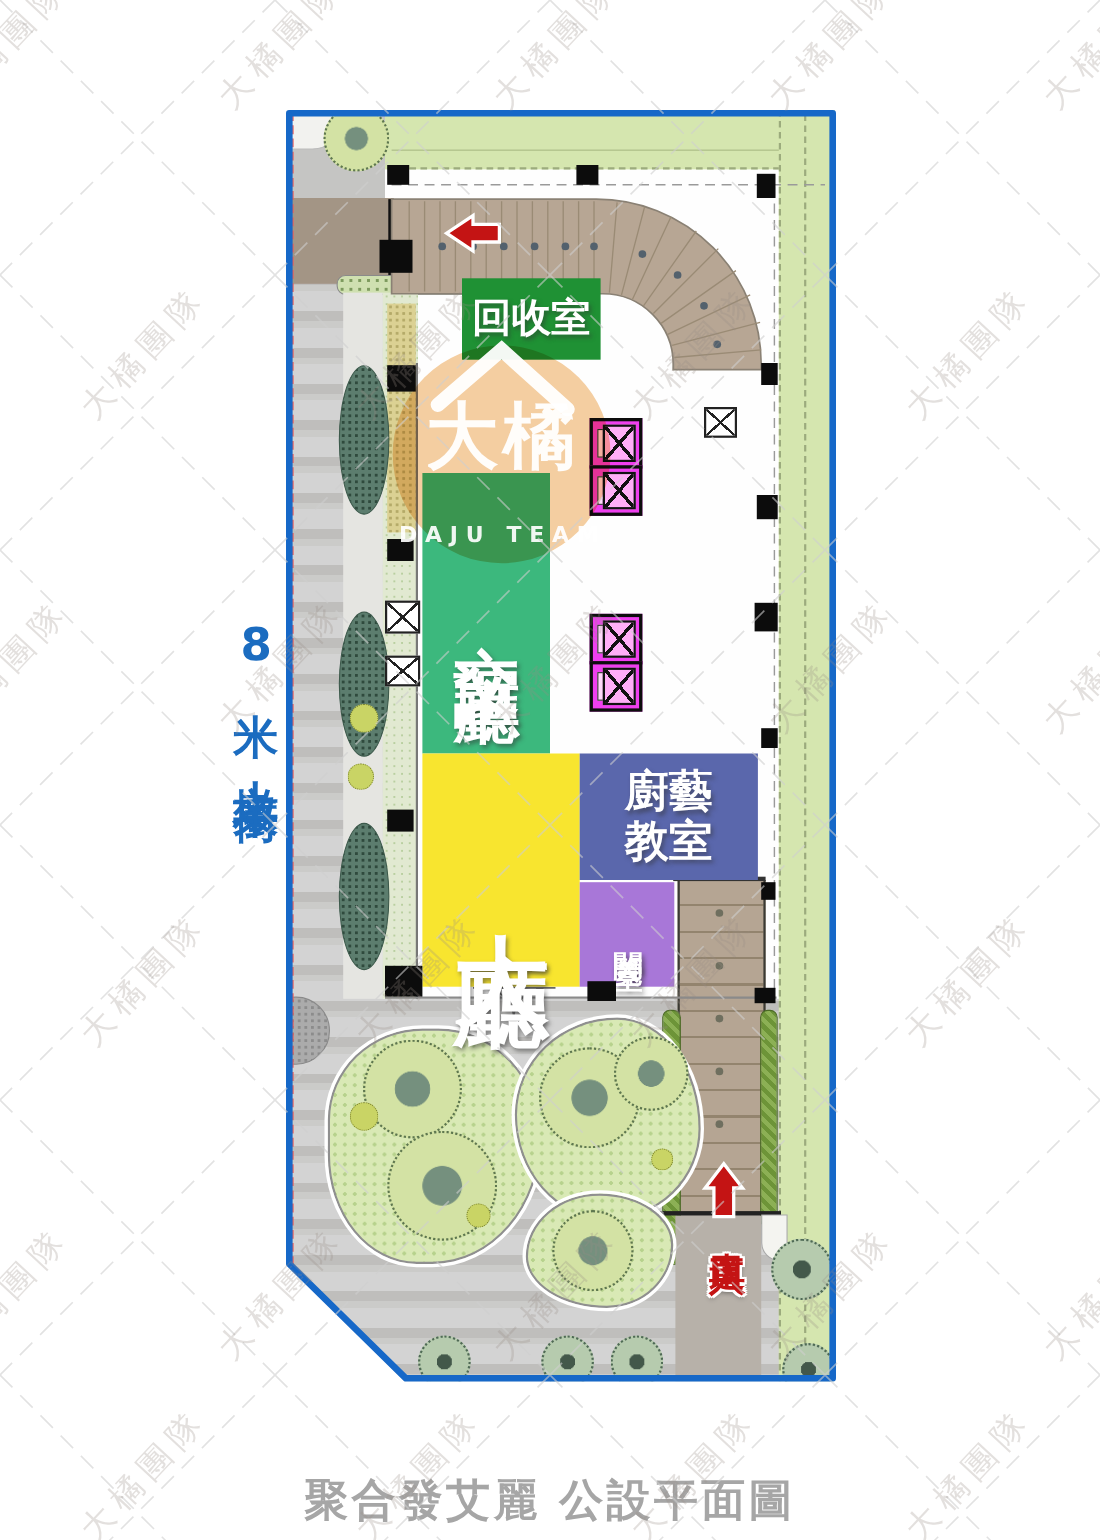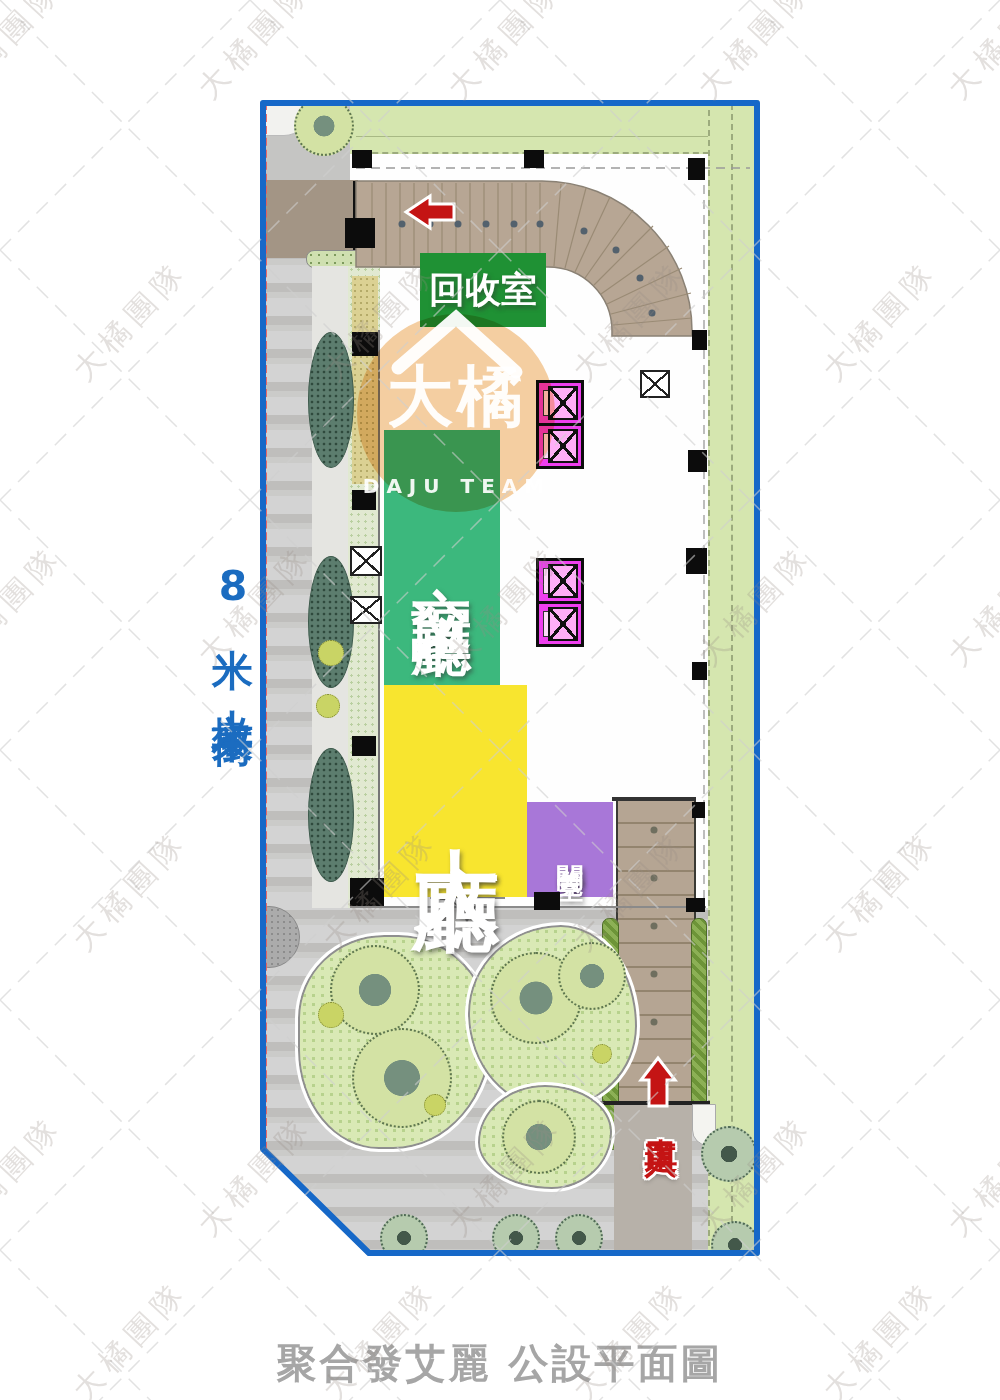--- a/index.html
+++ b/index.html
@@ -150,20 +150,23 @@
 
     <div class="abs room" style="left: 420px; top: 253px; width: 126px; height: 74px; background: rgb(31, 145, 52);">
       <span class="room-label" style="font-size:36px;">回收室</span>
     </div>
     <div class="abs room" style="left: 384px; top: 430px; width: 116px; height: 255px; background: rgb(60, 184, 125);">
       <span class="room-label vtext" style="font-size:60px;letter-spacing:14px;">交誼廳</span>
     </div>
     <div class="abs room" style="left: 384px; top: 685px; width: 143px; height: 212px; background: rgb(248, 229, 47);">
       <span class="room-label vtext" style="font-size:88px;letter-spacing:14px;">大廳</span>
     </div>
+    <div class="abs room" style="left: 527px; top: 685px; width: 162px; height: 115px; background: rgb(90, 103, 172);">
+      <span class="room-label" style="font-size:40px;width:92px;">廚藝教室</span>
+    </div>
     <div class="abs room" style="left: 527px; top: 802px; width: 86px; height: 95px; background: rgb(168, 119, 216);">
       <span class="room-label vtext" style="font-size:27px;letter-spacing:4px;">閱覽室</span>
     </div>
 
     <div class="abs lift" style="left:536px;top:380px;width:42px;height:40px;">
         <span class="door"></span>
         <span class="cab"></span>
       </div>
     <div class="abs lift" style="left:536px;top:423px;width:42px;height:40px;">
         <span class="door"></span>

